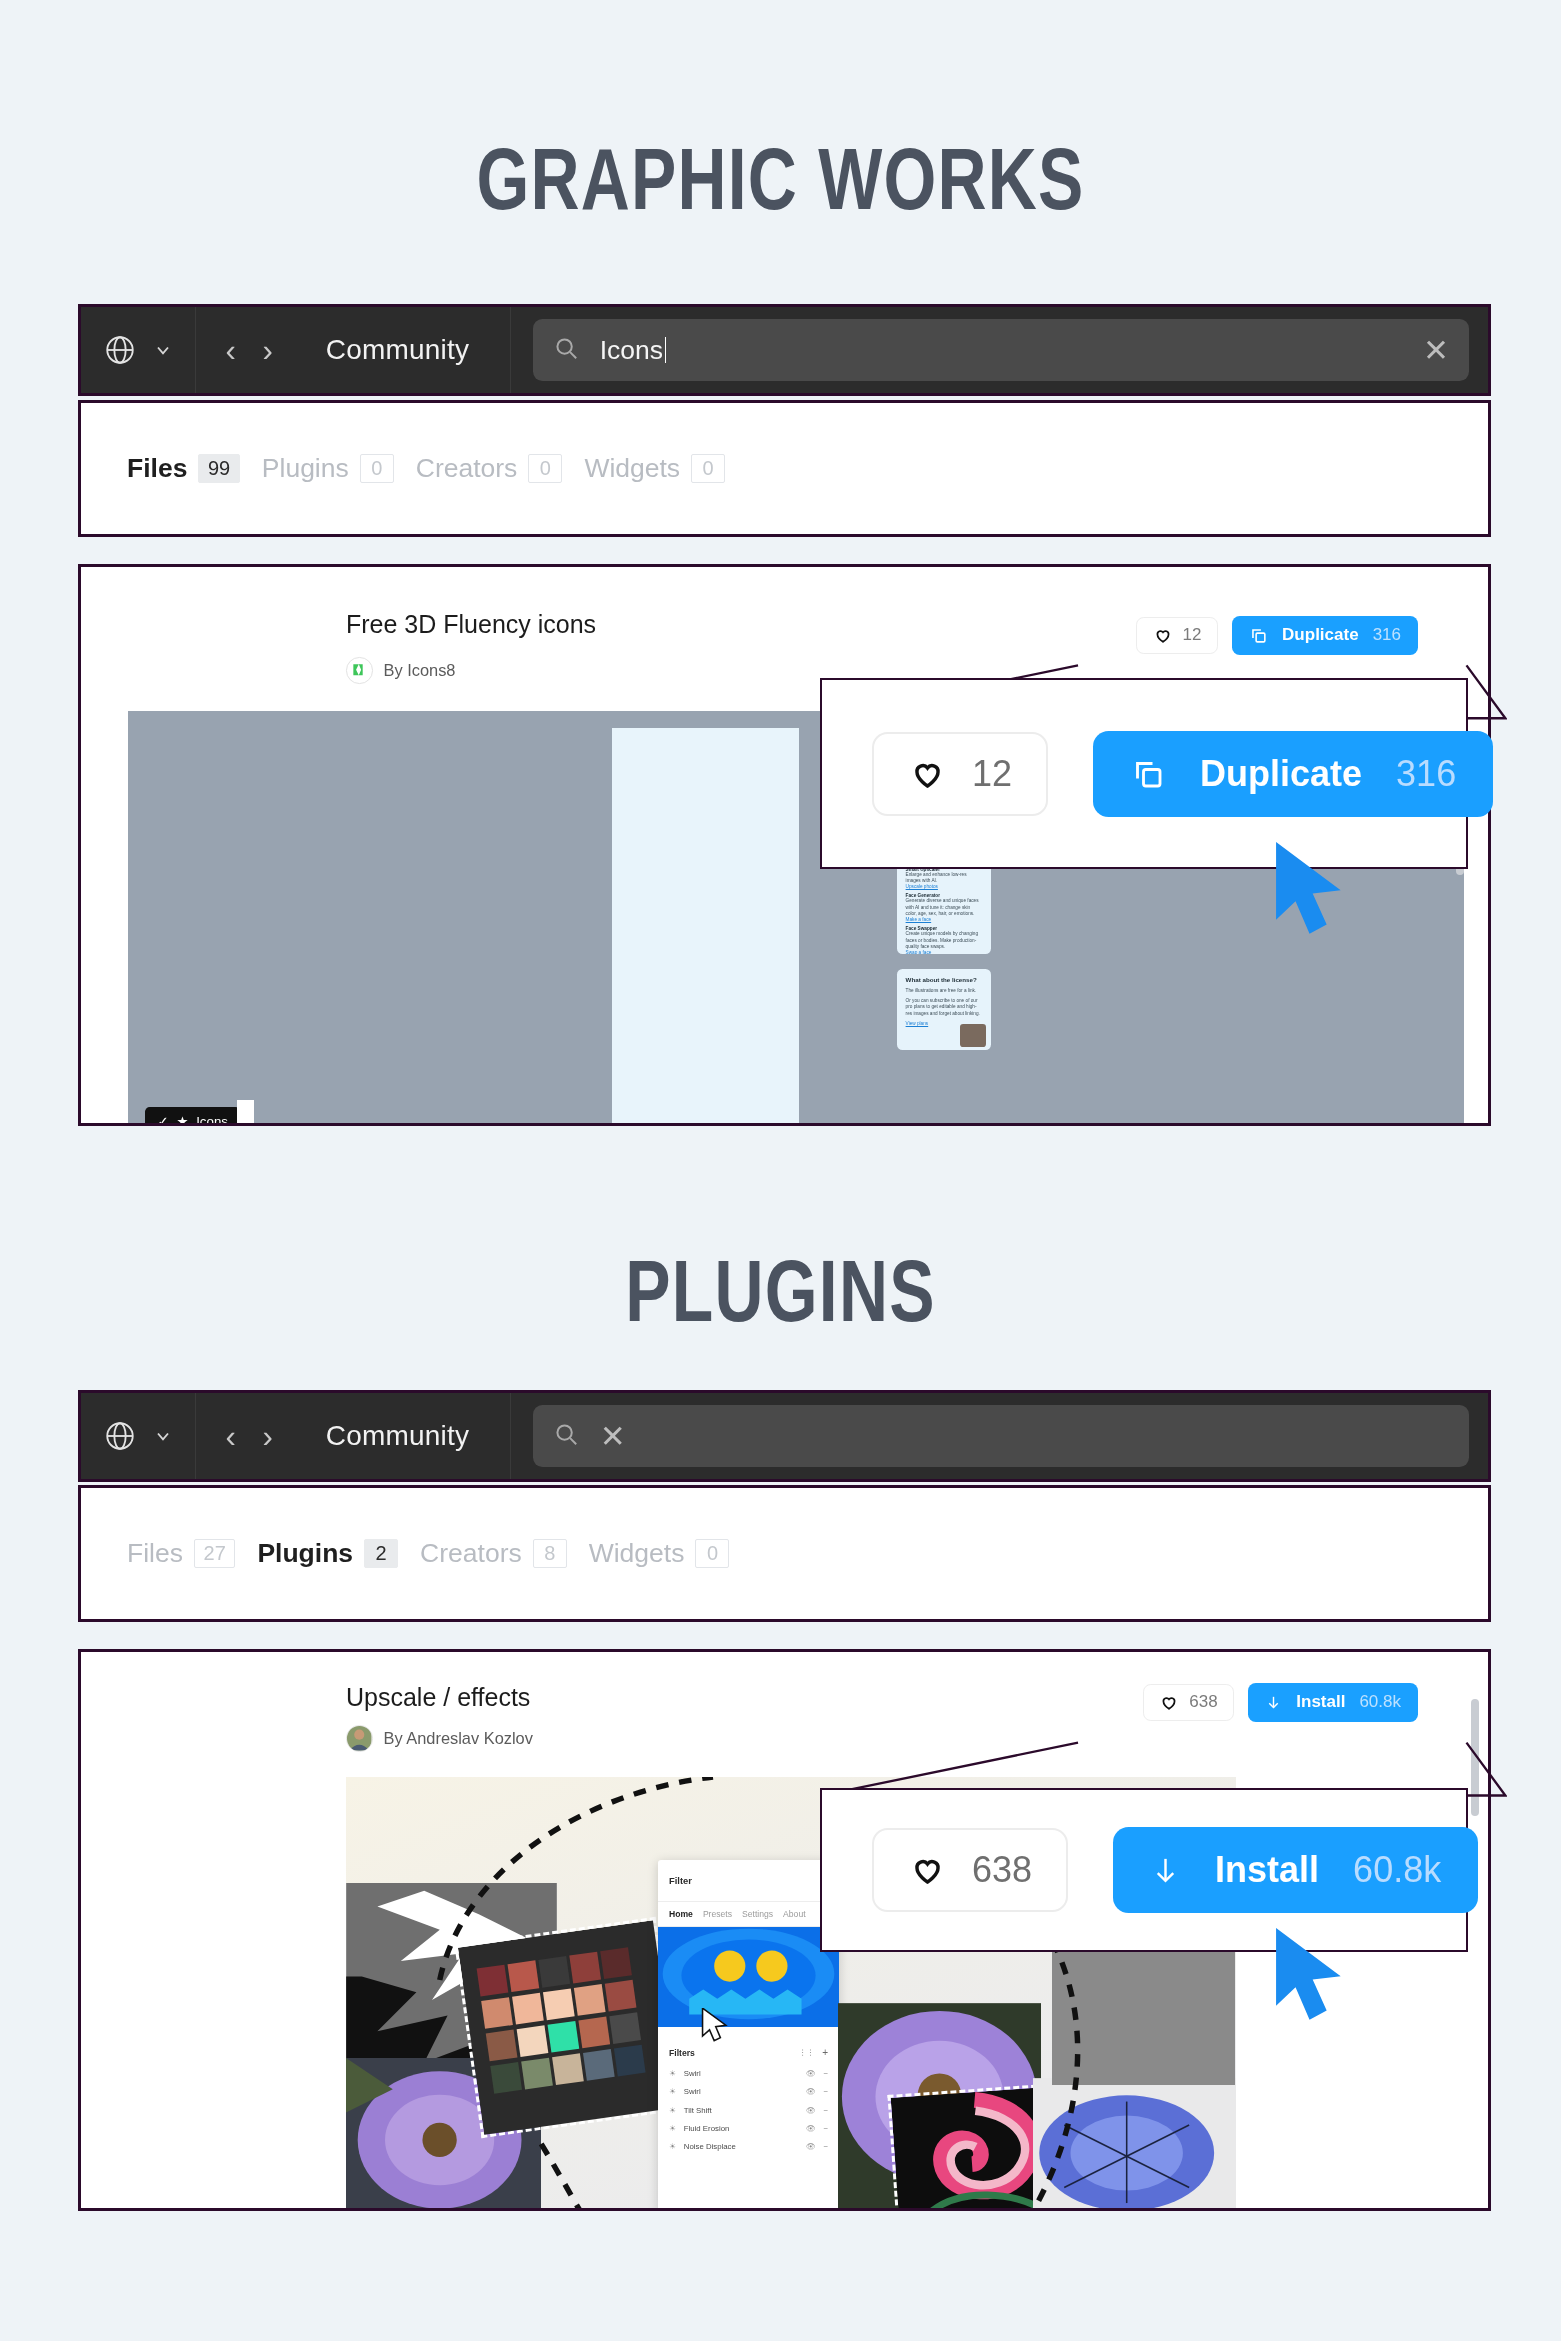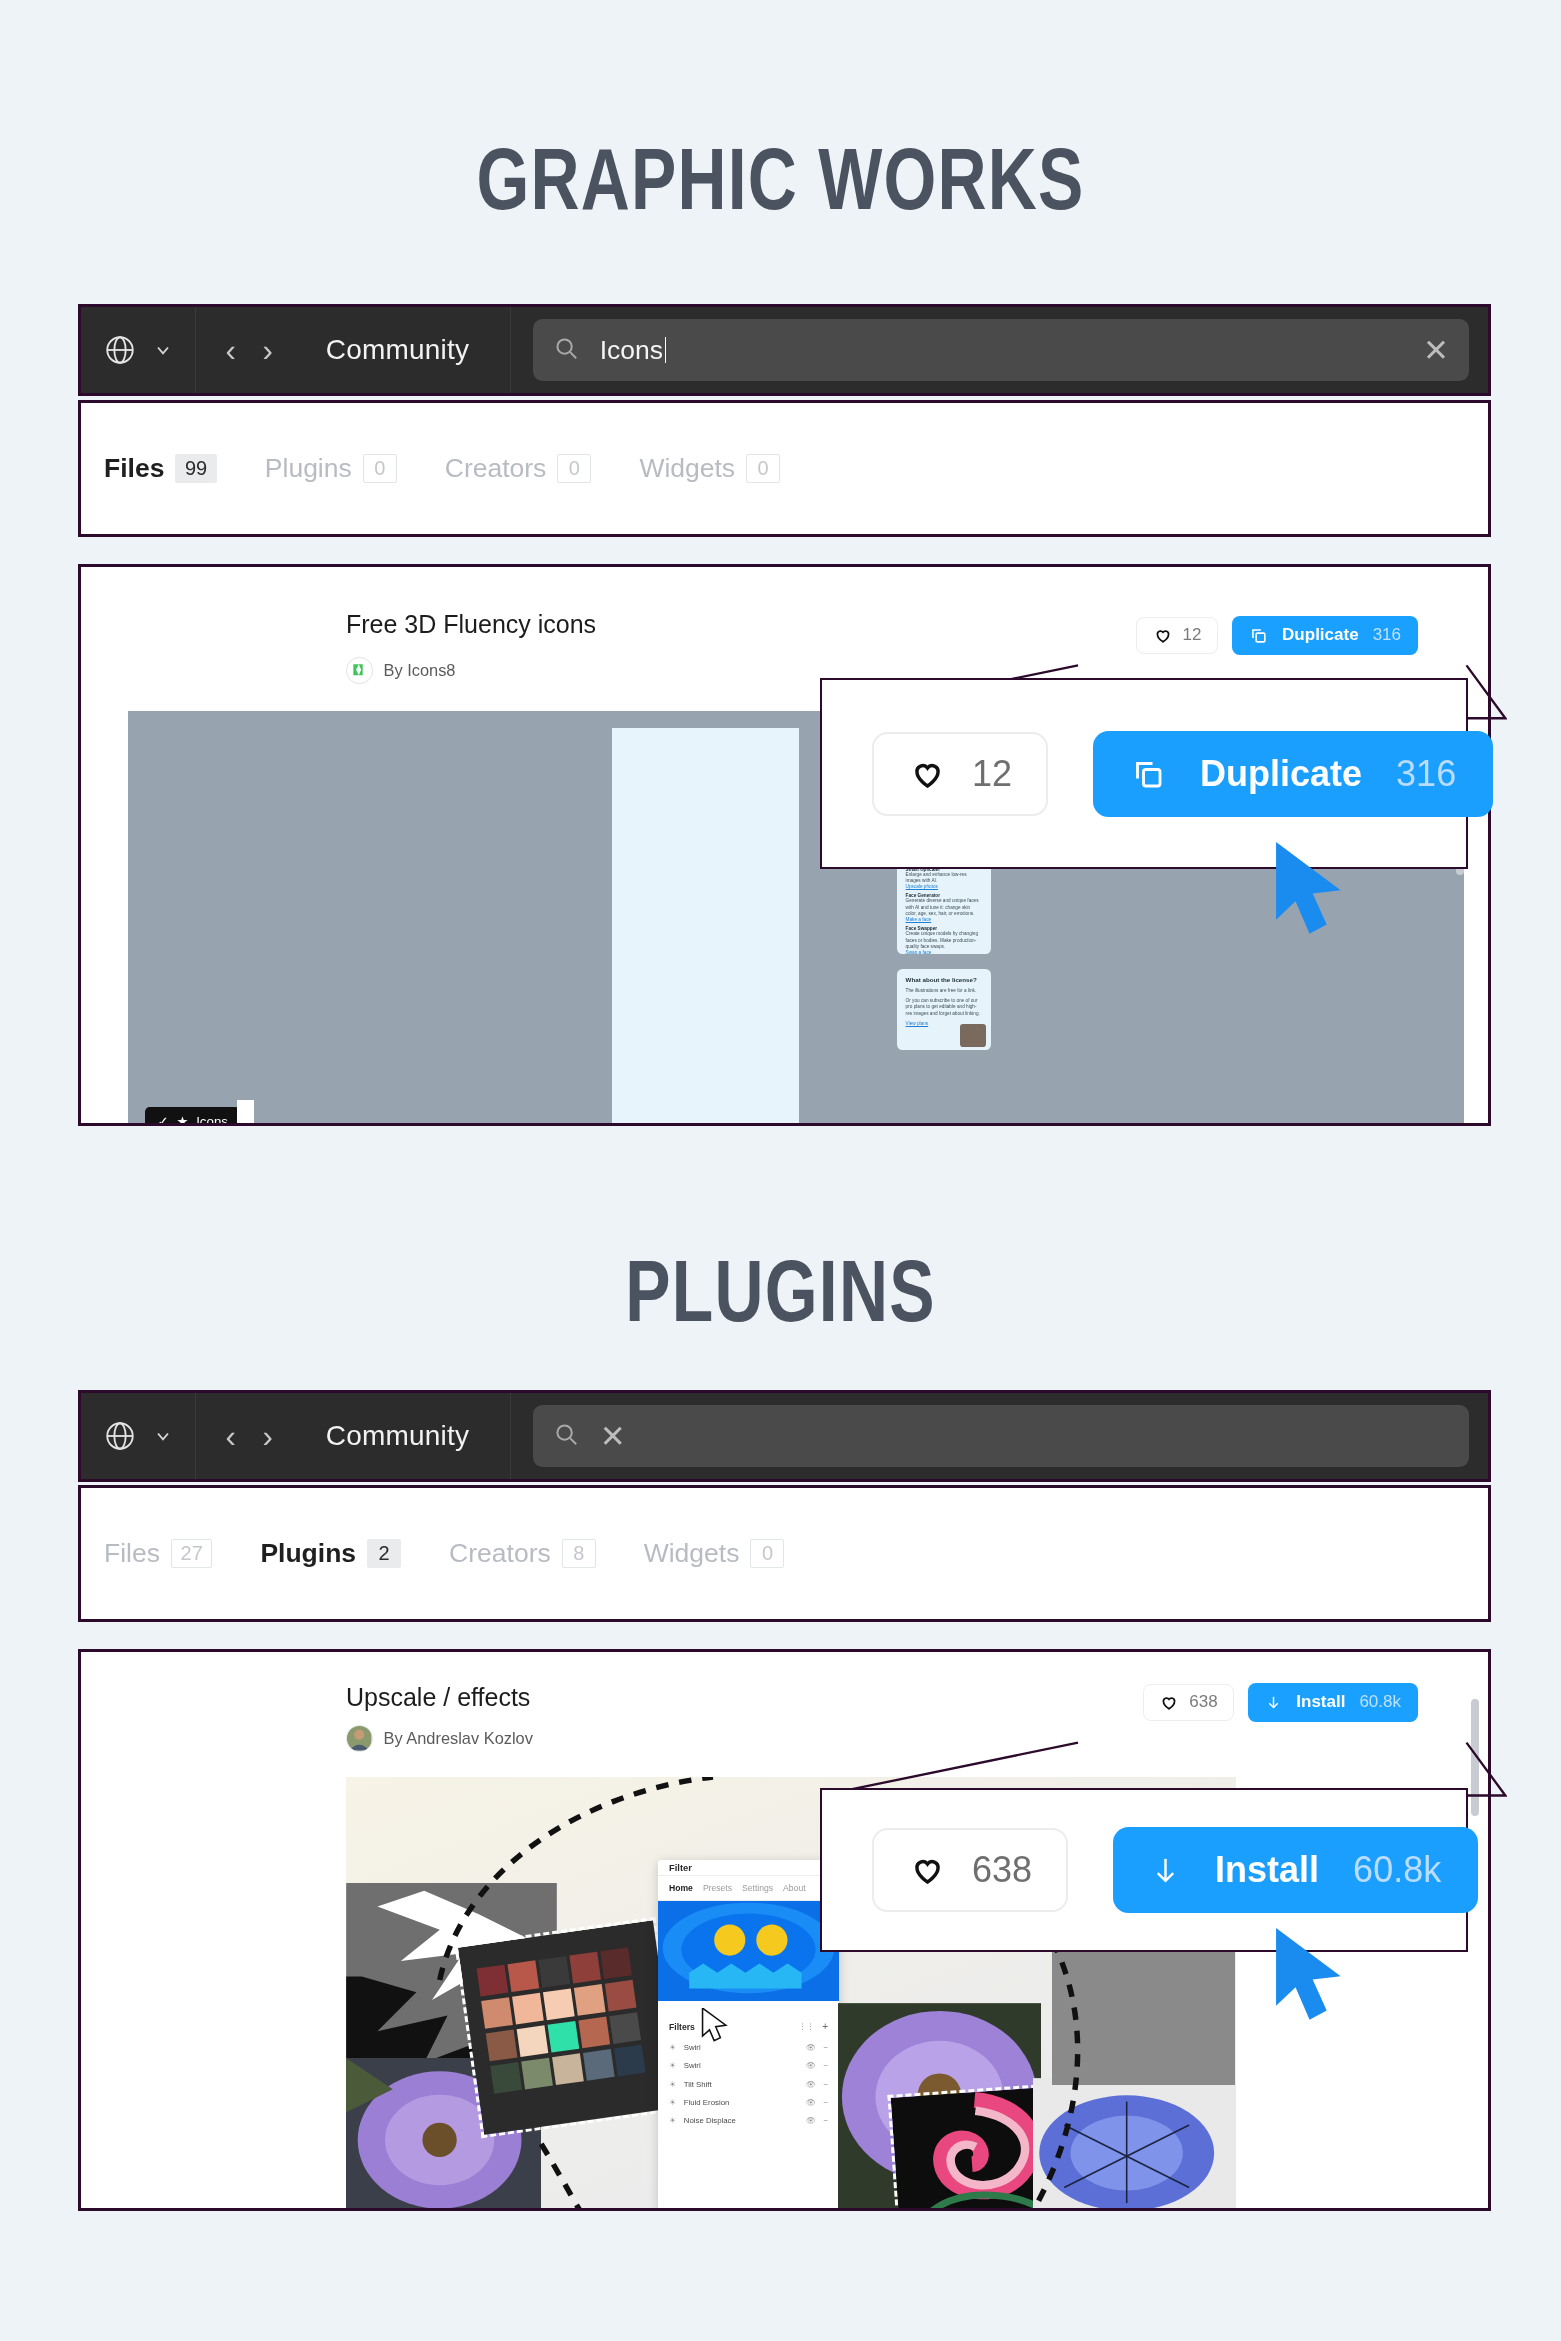--- a/index.html
+++ b/index.html
@@ -57,22 +57,22 @@
   .search .val { color: #f5f5f5; font-size: 26.5px; flex: 1; position: relative; }
   .search .val .caret {
     display: inline-block; width: 1.6px; height: 26.5px;
     background: #fff; vertical-align: -4.7px; margin-left: 1.6px;
   }
   .search .clear { color: #bdbdbd; font-size: 31px; font-weight: 300; line-height: 1; }
 
   
   .tabsrow {
     position: absolute; left: 0; right: 0; bottom: 0;
-    display: flex; align-items: center; gap: 48px;
-    padding-left: 23px;
+    display: flex; align-items: center; gap: 22px;
+    padding-left: 46px;
     background: #fff;
   }
   .tab { display: flex; align-items: center; gap: 11px; }
   .tab .lbl { font-size: 26.5px; color: #b8bcc2; }
   .tab .badge {
     font-size: 20px; color: #c4c8cd;
     border: 1.6px solid #e2e5e9; border-radius: 2px;
     padding: 2.3px 8.6px; min-width: 34px; text-align: center;
   }
   .tab.active .lbl { color: #1f1f1f; font-weight: bold; }
@@ -142,21 +142,21 @@
   }
   .mini-doc .h { font-size: 6.2px; font-weight: bold; color: #1b2a33; margin-bottom: 4.7px; }
   .mini-doc .sh { font-size: 4.7px; font-weight: bold; color: #1b2a33; margin-top: 3.9px; }
   .mini-doc .p { font-size: 4.7px; color: #3c4c56; line-height: 1.35; }
   .mini-doc .lk { font-size: 4.7px; color: #1b7fd4; text-decoration: underline; }
 
   .plug-panel {
     position: absolute; background: #fff; border-radius: 3.1px;
     box-shadow: 0 2.3px 11px rgba(0,0,0,.18); overflow: hidden;
   }
-  .pp-title { font-size: 9.4px; font-weight: bold; color: #2b2b2b; padding: 2px 11px; border-bottom: 0.8px solid #ededed; }
+  .pp-title { font-size: 9.4px; font-weight: bold; color: #2b2b2b; padding: 15px 11px; border-bottom: 0.8px solid #ededed; }
   .pp-tabs { display: flex; gap: 10px; padding: 7px 11px; border-bottom: 0.8px solid #ededed; }
   .pp-tabs span { font-size: 8.6px; color: #9b9b9b; }
   .pp-tabs span.on { color: #1f1f1f; font-weight: bold; }
   .pp-art { height: 100px; position: relative; background: #0b7de8; }
   .pp-list { padding: 17px 0 0; }
   .pp-list .hd { display: flex; align-items: center; padding: 3.1px 11px 6.2px; }
   .pp-list .hd b { font-size: 8.6px; color: #2b2b2b; flex: 1; }
   .pp-row { display: flex; align-items: center; gap: 7.8px; padding: 4.7px 11px; }
   .pp-row .nm { font-size: 7.8px; color: #4b4b4b; flex: 1; }
   .pp-row .ey { font-size: 7.8px; color: #8a8a8a; }

